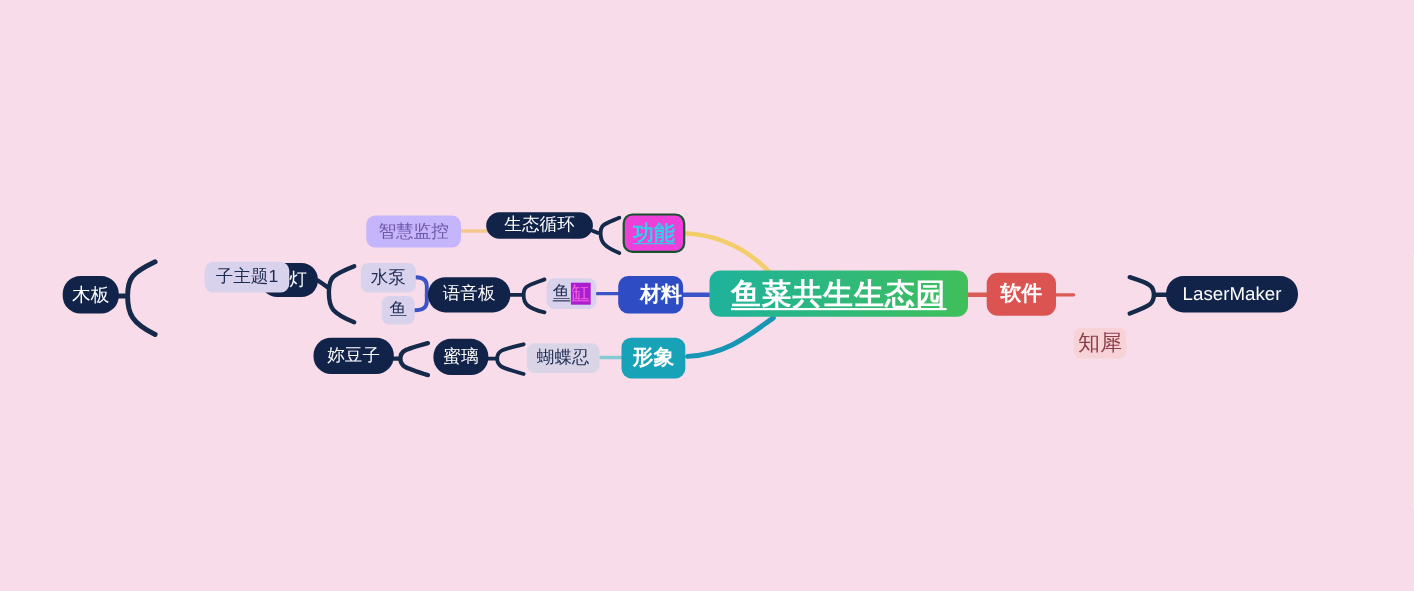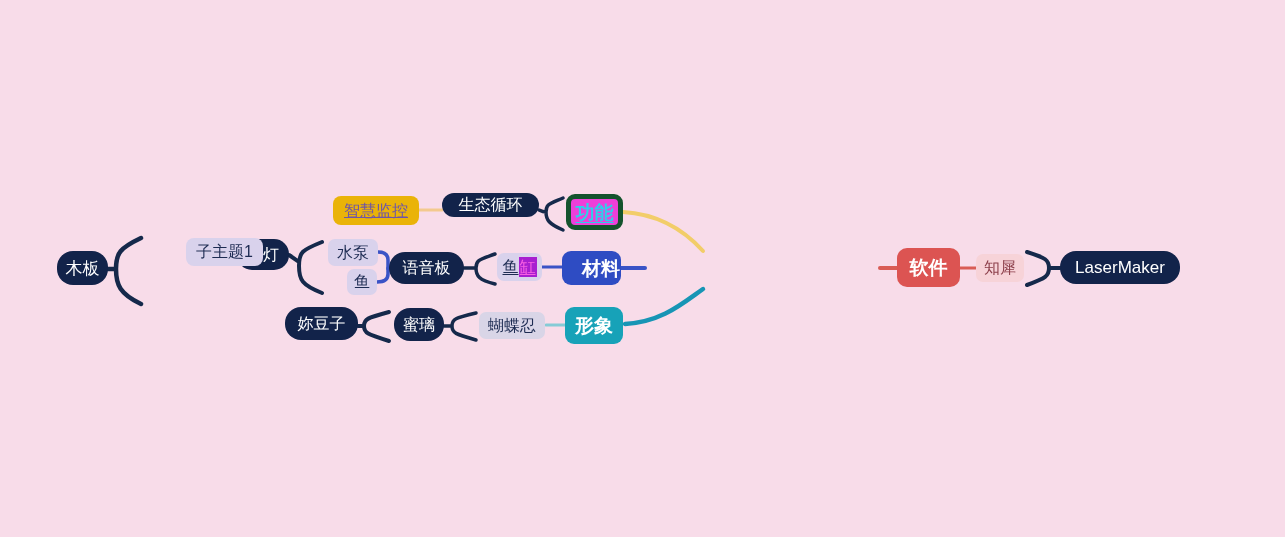--- a/index.html
+++ b/index.html
@@ -15,28 +15,28 @@
     position:absolute;
     display:flex;align-items:center;justify-content:center;
     box-sizing:border-box;
     white-space:nowrap;
     cursor:pointer;
     line-height:1;
   }
   .navy{background:#12234a;color:#ffffff;font-size:16px;}
   .lavender{background:#d9d2ec;color:#1d2b52;font-size:16px;}
   .grey-lavender{background:#d9d5e7;color:#1d2b52;font-size:16px;}
-  .cream{background:#eab308;color:#6e55a8;font-size:16px;text-decoration:underline;}
-  .pink-light{background:#f7d3d8;color:#8c3f4a;font-size:16px;}
+  .cream{background:#c4b5fd;color:#6e55a8;font-size:16px;}
+  .pink-light{background:#f7d3d8;color:#8c3f4a;font-size:20px;margin-top:44px;}
   .blue{background:#2e4cc3;color:#ffffff;font-size:19px;font-weight:bold;}
   .teal{background:#17a2b8;color:#ffffff;font-size:19px;font-weight:bold;}
   .red{background:#dc5452;color:#ffffff;font-size:19px;font-weight:bold;}
   .magenta{
     background:#ee3fd9;color:#2fd0e9;
-    border:5px solid #14532d;
+    border:2px solid #14532d;
     font-size:19px;font-weight:bold;
     text-decoration:underline;text-underline-offset:3px;
   }
   .center-topic{
     background:linear-gradient(90deg,#1eb29c,#40bf5a);
     color:#ffffff;
     font-size:27px;font-weight:bold;letter-spacing:1px;
     text-decoration:underline;text-underline-offset:4px;
     border-radius:10px;
   }
@@ -70,20 +70,21 @@
     <path d="M625,324 C662,322 683,303 703,289" stroke="#1795b5" stroke-width="4.5"></path>
     <path d="M546,325 L565,325" stroke="#85cbd6" stroke-width="3"></path>
     <path d="M444,326 L452,326 M476,313 C455,318 452,319 452,326 C452,333 455,334 476,340" stroke="#15294b" stroke-width="3.5"></path>
     <path d="M358,326 L364,326 M389,312 C367,318 364,319 364,326 C364,333 367,334 389,341" stroke="#15294b" stroke-width="4"></path>
 
     <path d="M880,268 L897,268" stroke="#d95c55" stroke-width="4"></path>
     <path d="M960,268 L976,268" stroke="#d95c55" stroke-width="3"></path>
     <path d="M1049,268 L1060,268 M1027,252 C1046,258 1049,260 1049,268 C1049,276 1046,278 1027,285" stroke="#15294b" stroke-width="4"></path>
   </svg>
 
+  <div class="node center-topic" style="left:645px;top:246px;width:235px;height:42px;">鱼菜共生生态园</div>
 
   <div class="node magenta" style="left:566px;top:194px;width:57px;height:36px;border-radius:9px;">功能</div>
   <div class="node navy" style="left:442px;top:193px;width:97px;height:24px;border-radius:16px;">生态循环</div>
   <div class="node cream" style="left:333px;top:196px;width:86px;height:29px;border-radius:8px;">智慧监控</div>
 
   <div class="node blue" style="left:562px;top:251px;width:59px;height:34px;border-radius:9px;padding-left:19px;">材料</div>
   <div class="node lavender" style="left:497px;top:253px;width:45px;height:28px;border-radius:7px;">
     <span class="seg">鱼</span>
       <span class="hl">缸</span>
   </div>

